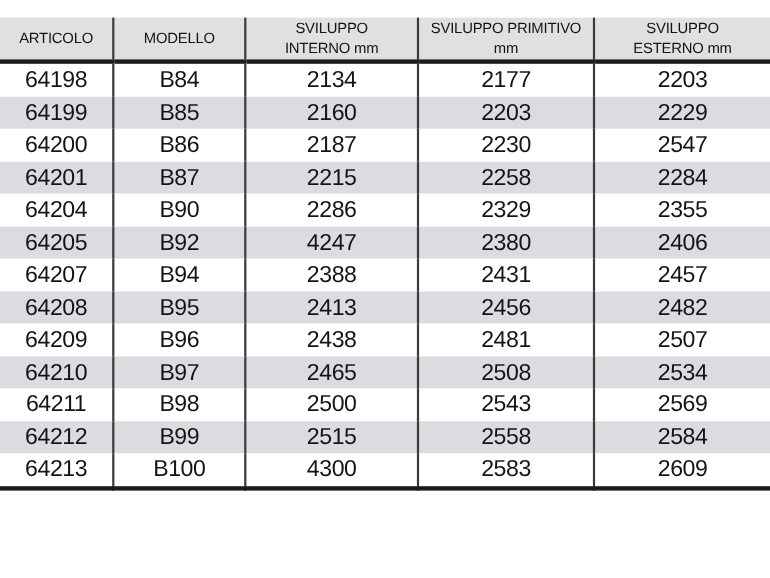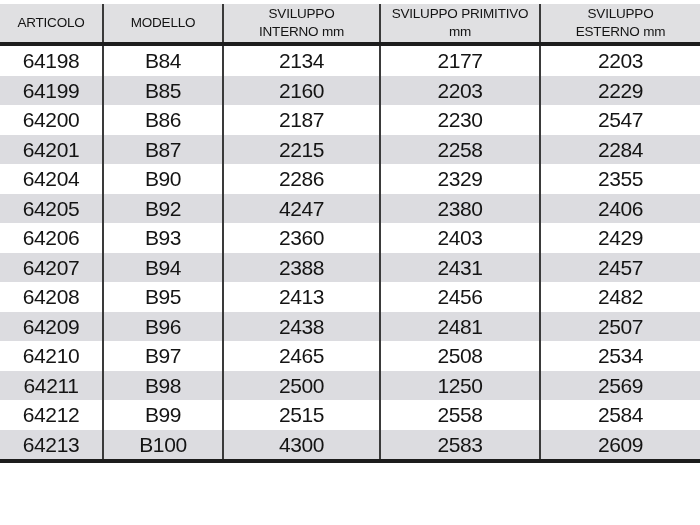--- a/index.html
+++ b/index.html
@@ -5,21 +5,21 @@
   html, body {
     margin: 0;
     padding: 0;
     background: #ffffff;
     width: 700px;
     height: 525px;
     overflow: hidden;
     font-family: "Liberation Sans", "DejaVu Sans", sans-serif;
   }
   .page {
-    padding-top: 4px;
+    padding-top: 16px;
   }
   table.size-table {
     border-collapse: collapse;
     table-layout: fixed;
     width: 700px;
     border-bottom: 4px solid #1d1d1d;
   }
   col.c-articolo   { width: 103px; }
   col.c-modello    { width: 120px; }
   col.c-interno    { width: 157px; }
@@ -120,27 +120,20 @@
     <td>2355</td>
   </tr>
         <tr>
     <td class="articolo">64205</td>
     <td>B92</td>
     <td>4247</td>
     <td>2380</td>
     <td>2406</td>
   </tr>
         <tr>
-    <td class="articolo">64206</td>
-    <td>B93</td>
-    <td>2360</td>
-    <td>2403</td>
-    <td>2429</td>
-  </tr>
-        <tr>
     <td class="articolo">64207</td>
     <td>B94</td>
     <td>2388</td>
     <td>2431</td>
     <td>2457</td>
   </tr>
         <tr>
     <td class="articolo">64208</td>
     <td>B95</td>
     <td>2413</td>
@@ -158,21 +151,21 @@
     <td class="articolo">64210</td>
     <td>B97</td>
     <td>2465</td>
     <td>2508</td>
     <td>2534</td>
   </tr>
         <tr>
     <td class="articolo">64211</td>
     <td>B98</td>
     <td>2500</td>
-    <td>1250</td>
+    <td>2543</td>
     <td>2569</td>
   </tr>
         <tr>
     <td class="articolo">64212</td>
     <td>B99</td>
     <td>2515</td>
     <td>2558</td>
     <td>2584</td>
   </tr>
         <tr>

